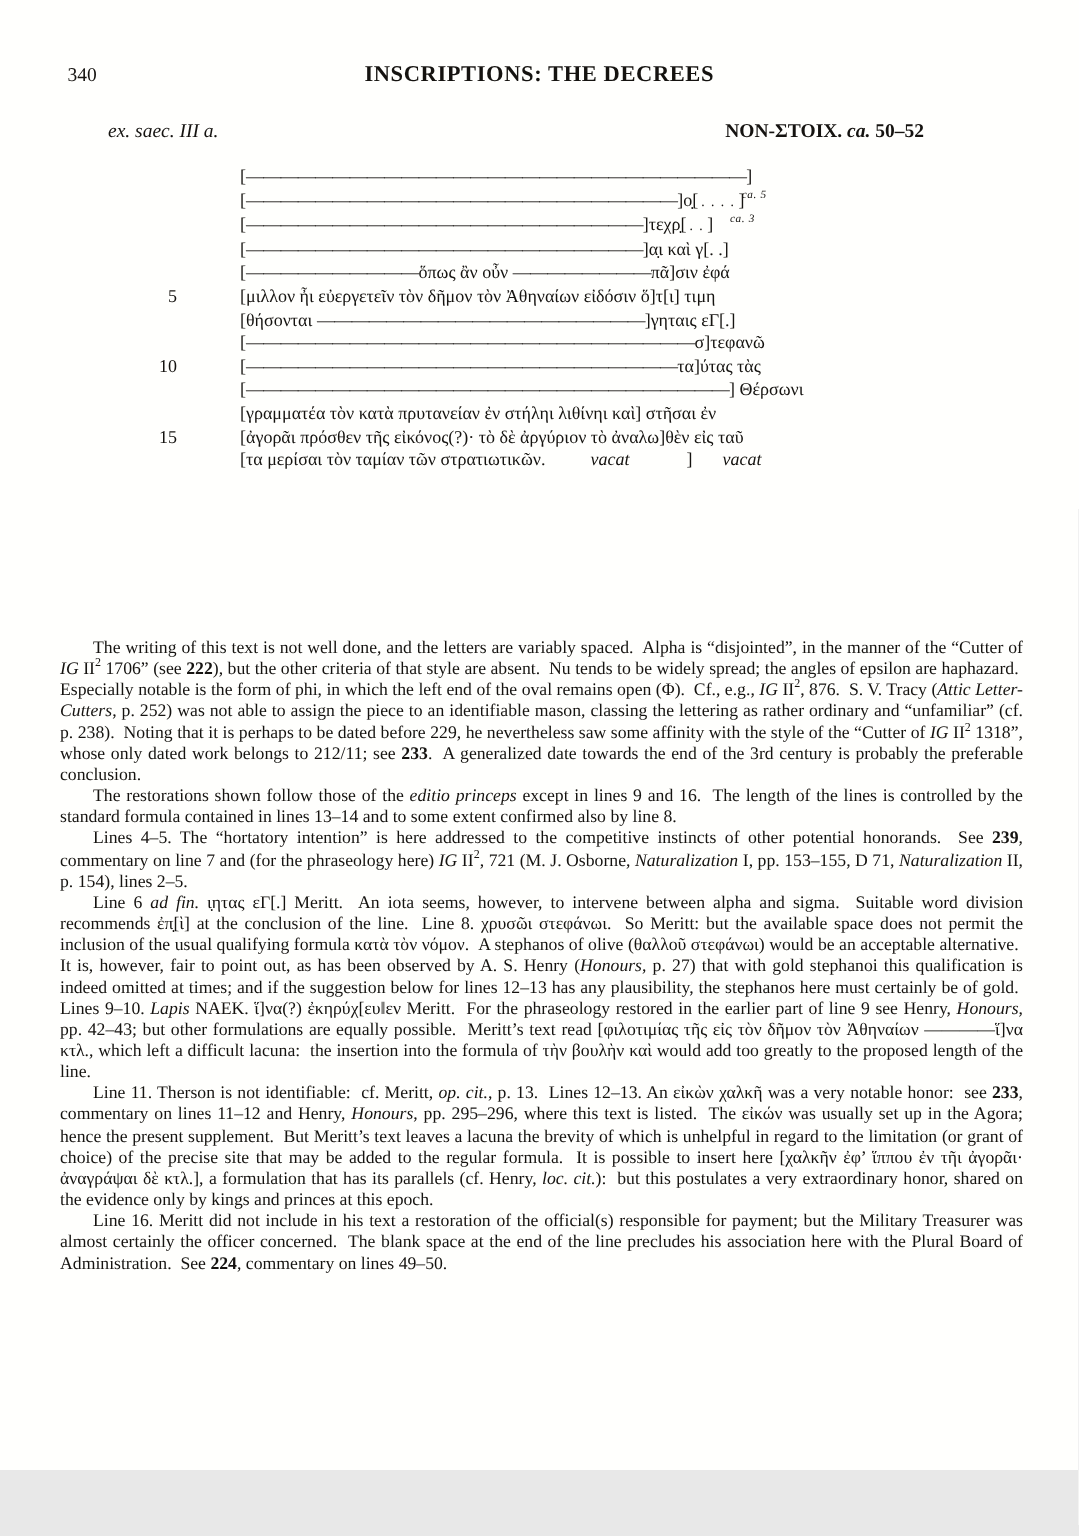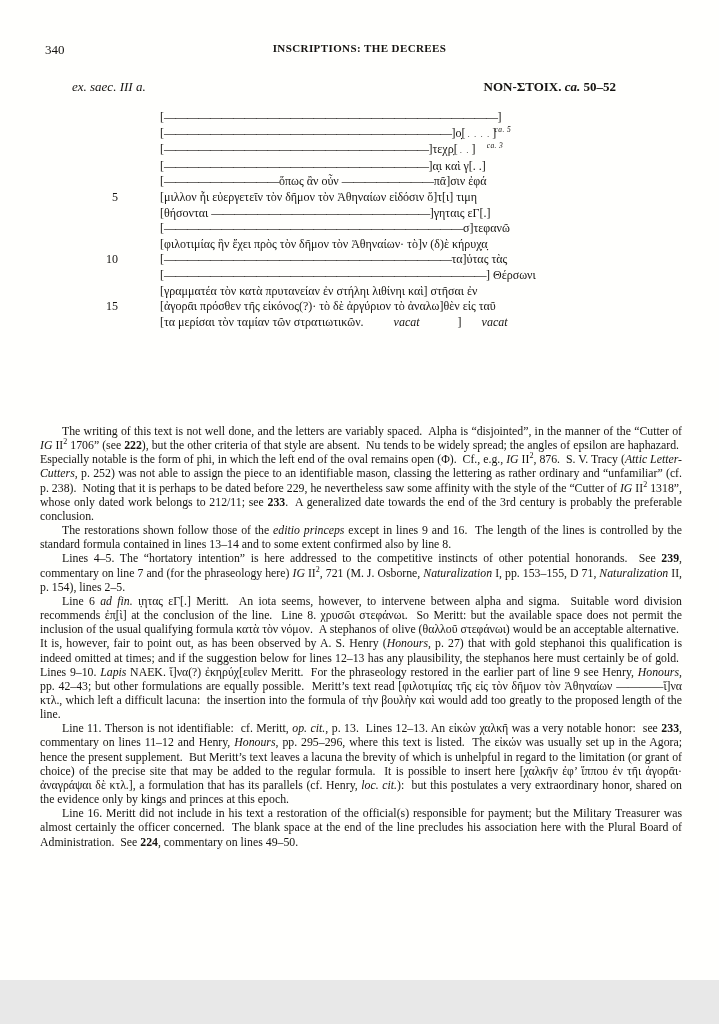--- a/index.html
+++ b/index.html
@@ -7,21 +7,21 @@
     position:relative;
     width:719px;height:980px;
     background:#fffffd;
     color:#151310;
     font-family:"Liberation Serif","DejaVu Serif",serif;
     overflow:hidden;
   }
   
   .runhead{position:absolute;top:42px;left:0;right:0;height:18px;}
   .pagenum{position:absolute;left:45px;top:0;font-size:13px;}
-  .runtitle{text-align:center;font-weight:bold;font-size:11px;letter-spacing:.4px;}
+  .runtitle{text-align:center;font-weight:bold;font-size:15px;letter-spacing:.4px;}
   
   .metarow{position:absolute;top:79px;left:0;right:0;height:16px;font-size:13px;}
   .datelabel{position:absolute;left:72px;top:0;font-style:italic;}
   .stoich{position:absolute;right:103px;top:0;font-weight:bold;white-space:nowrap;}
   .stoich .ca{font-style:italic;font-weight:bold;}
   
   .inscription{position:absolute;top:110px;left:100px;font-size:12px;line-height:15.6px;}
   .ins-row{display:flex;white-space:nowrap;}
   .ins-num{width:18px;flex:none;text-align:right;font-size:12px;}
   .ins-body{margin-left:42px;white-space:pre;}
@@ -85,24 +85,20 @@
         <span class="ins-body"><span>[θήσονται </span><span class="dash">———————————————————</span><span>]γηταις εΓ[.]</span></span>
       </div>
       <div class="ins-row">
         <span class="ins-num"></span>
         <span class="ins-body"><span>[</span><span class="dash">——————————————————————————</span><span>σ]τεφανῶ</span></span>
       </div>
       <div class="ins-row">
         <span class="ins-num"></span>
       </div>
       <div class="ins-row">
-        <span class="ins-num"></span>
-        <span class="ins-body"><span>[φιλοτιμίας ἣν ἔχει πρὸς τὸν δῆμον τὸν Ἀθηναίων· τὸ]ν (δ)ὲ κήρυχ̣α̣</span></span>
-      </div>
-      <div class="ins-row">
         <span class="ins-num">10</span>
         <span class="ins-body"><span>[</span><span class="dash">—————————————————————————</span><span>τα]ύτας τὰς</span></span>
       </div>
       <div class="ins-row">
         <span class="ins-num"></span>
         <span class="ins-body"><span>[</span><span class="dash">————————————————————————————</span><span>] Θέρσωνι</span></span>
       </div>
       <div class="ins-row">
         <span class="ins-num"></span>
       </div>

